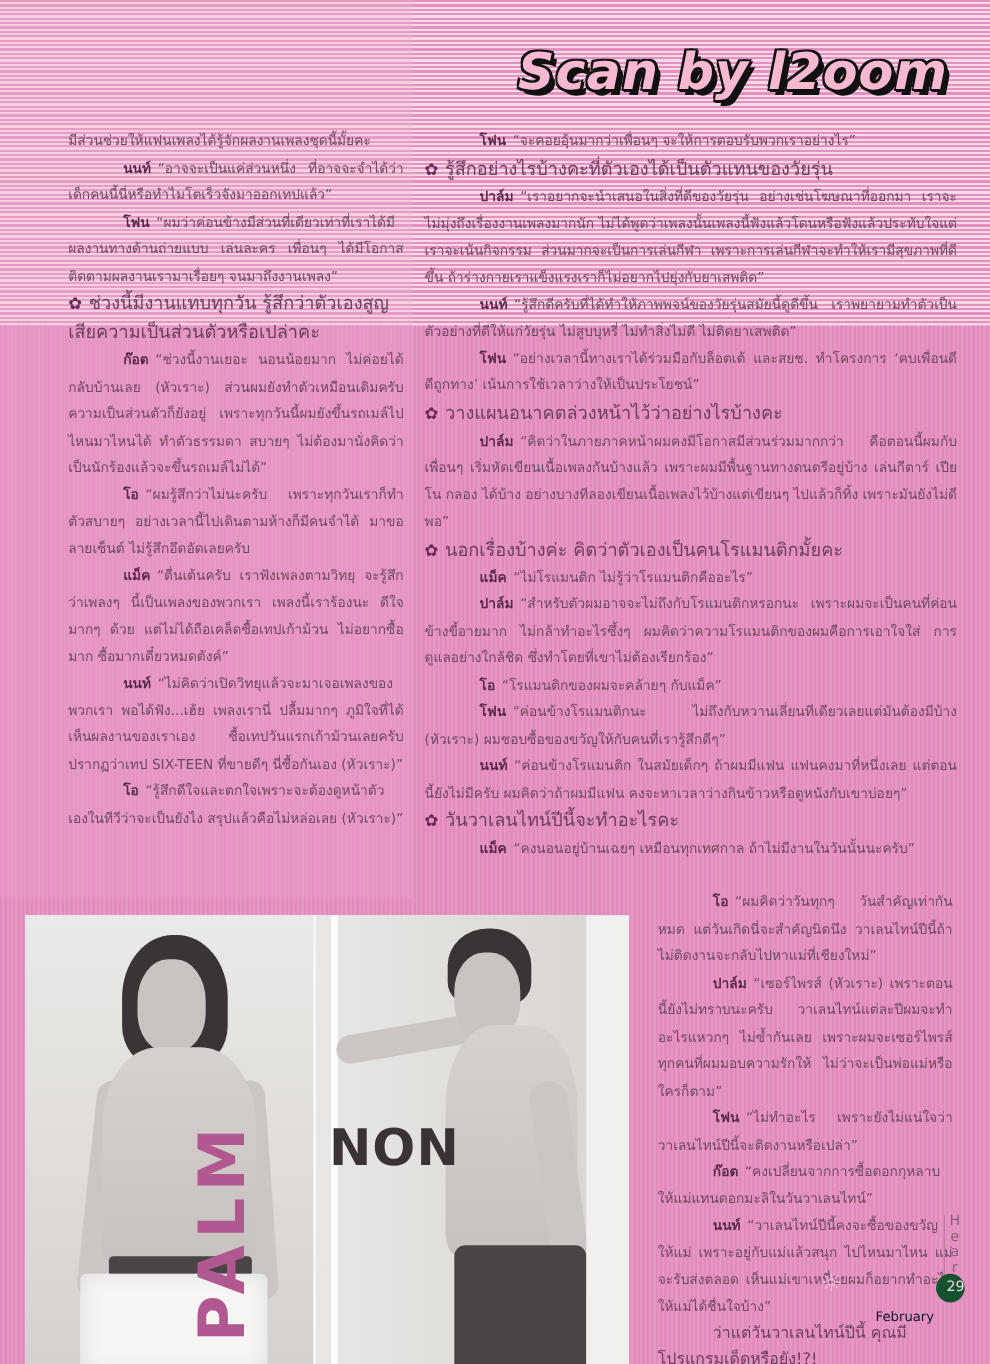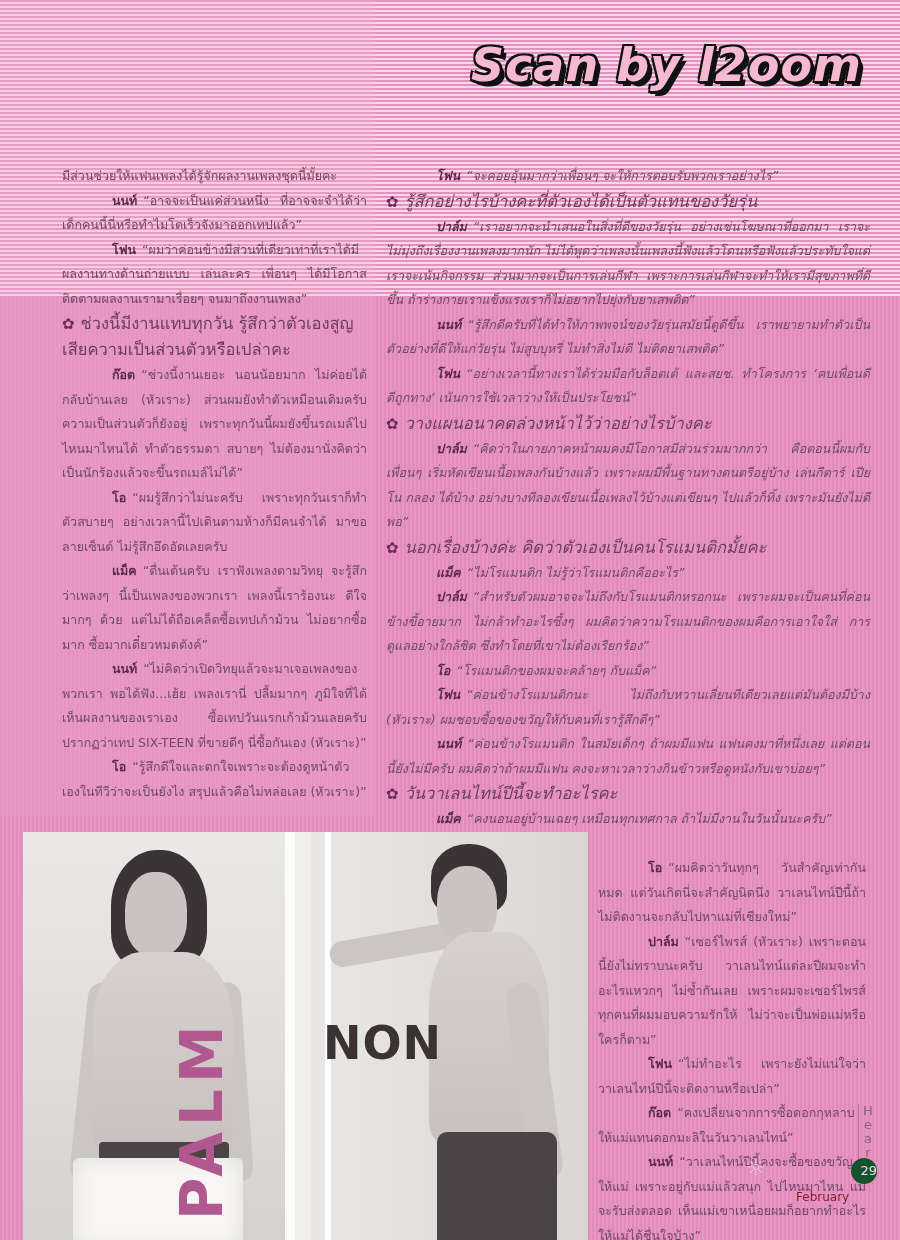--- a/index.html
+++ b/index.html
@@ -27,39 +27,39 @@
     background:#e99cc8; opacity:.55;
   }
   .watermark {
     position:absolute; right:38px; top:38px;
     font-family:"DejaVu Sans", sans-serif;
     font-size:46px; font-weight:bold; letter-spacing:1px;
     color:#f7b8d2;
     text-shadow: 2px 2px 0 #111, -2px -2px 0 #111, 2px -2px 0 #111, -2px 2px 0 #111, 5px 5px 0 #111, 0 3px 0 #111, 3px 0 0 #111;
     font-style:italic;
   }
-  .col { position:absolute; font-size:12.5px; line-height:24.5px; color:#6f4b63;margin-top:48px; }
+  .col { position:absolute; font-size:12.5px; line-height:24.5px; color:#6f4b63; }
   .col.left { left:62px; top:116px; width:305px; }
-  .col.right { left:386px; top:116px; width:484px;font-style:italic; }
+  .col.right { left:386px; top:116px; width:484px; }
   .q {
     font-size:16.5px; line-height:26px; color:#6b3f5f;
     font-family:"DejaVu Sans", sans-serif;
   }
   .q .flower { color:#6b2a55; margin-right:6px; font-size:15px; }
   .p { text-indent:50px; text-align:justify; }
   .p.noindent { text-indent:0; }
   .spk { font-weight:bold; color:#5a2a4c; margin-right:6px; }
   .col.right-lower { position:absolute; left:598px; top:808px; width:268px; font-size:12.5px; line-height:24.5px; color:#6f4b63; }
   .closing { font-size:14.5px; line-height:24px; text-indent:50px; color:#6b3f5f; }
   .sun { position:absolute; left:746px; top:1155px; font-size:22px; color:#f1c6da; }
 
   .photos { position:absolute; left:23px; top:832px; width:549px; height:408px; background:#f2f0ee; }
   .photo { position:absolute; top:0; height:408px; overflow:hidden; }
   .photo.palm { left:0; width:262px; background:linear-gradient(180deg,#ebe9e7 0%,#dedbd8 60%,#d4d1ce 100%); }
-  .photo.non { left:288px; width:277px; background:linear-gradient(90deg,#e9e7e5 0%, #d9d6d3 100%); }
+  .photo.non { left:264px; width:246px; background:linear-gradient(90deg,#e9e7e5 0%, #d9d6d3 100%); }
   .divider { position:absolute; left:262px; top:0; width:10px; height:408px; background:#fbfbfa; }
   .wall-edge { position:absolute; left:14px; top:0; width:6px; height:408px; background:#ffffff; }
   
   .hair { position:absolute; background:#3b3436; border-radius:48% 48% 30% 30%; }
   .face { position:absolute; background:#c9c4c1; border-radius:45% 45% 42% 42%; }
   .torso { position:absolute; background:linear-gradient(180deg,#d6d1ce,#c7c2bf); border-radius:36% 36% 10% 10%; }
   .arm { position:absolute; background:#cbc6c3; border-radius:30px; }
   .waistband { position:absolute; background:#4a4446; border-radius:4px; }
   .shorts { position:absolute; background:#f7f6f4; border-radius:6px 6px 0 0; box-shadow: inset 0 0 20px #ddd; }
   .jeans { position:absolute; background:#4a4447; border-radius:10px 10px 0 0; }
@@ -73,21 +73,21 @@
     position:absolute; left:12px; top:184px;
     font-family:"DejaVu Sans", sans-serif; font-size:46px; font-weight:bold;
     color:#3b3234; letter-spacing:1px;
   }
 
   .footer-side {
     position:absolute; left:858px; top:1104px; width:18px;
     font-size:13px; line-height:14px; color:#8a6278; text-align:center;
     border-left:1px solid #b7789a;
   }
-  .footer-month { position:absolute; left:796px; top:1190px; font-size:12px; color:#7f1d1d; }
+  .footer-month { position:absolute; left:796px; top:1190px; font-size:12px; color:#0f172a; }
   .page-badge {
     position:absolute; left:851px; top:1158px; width:26px; height:26px; border-radius:50%;
     background:#14532d; color:#f1dce7; font-size:13px; line-height:26px; text-align:right;
   }
 </style>
 </head>
 <body>
 
 <div class="stripe-band">
     <div class="lighter"></div>

